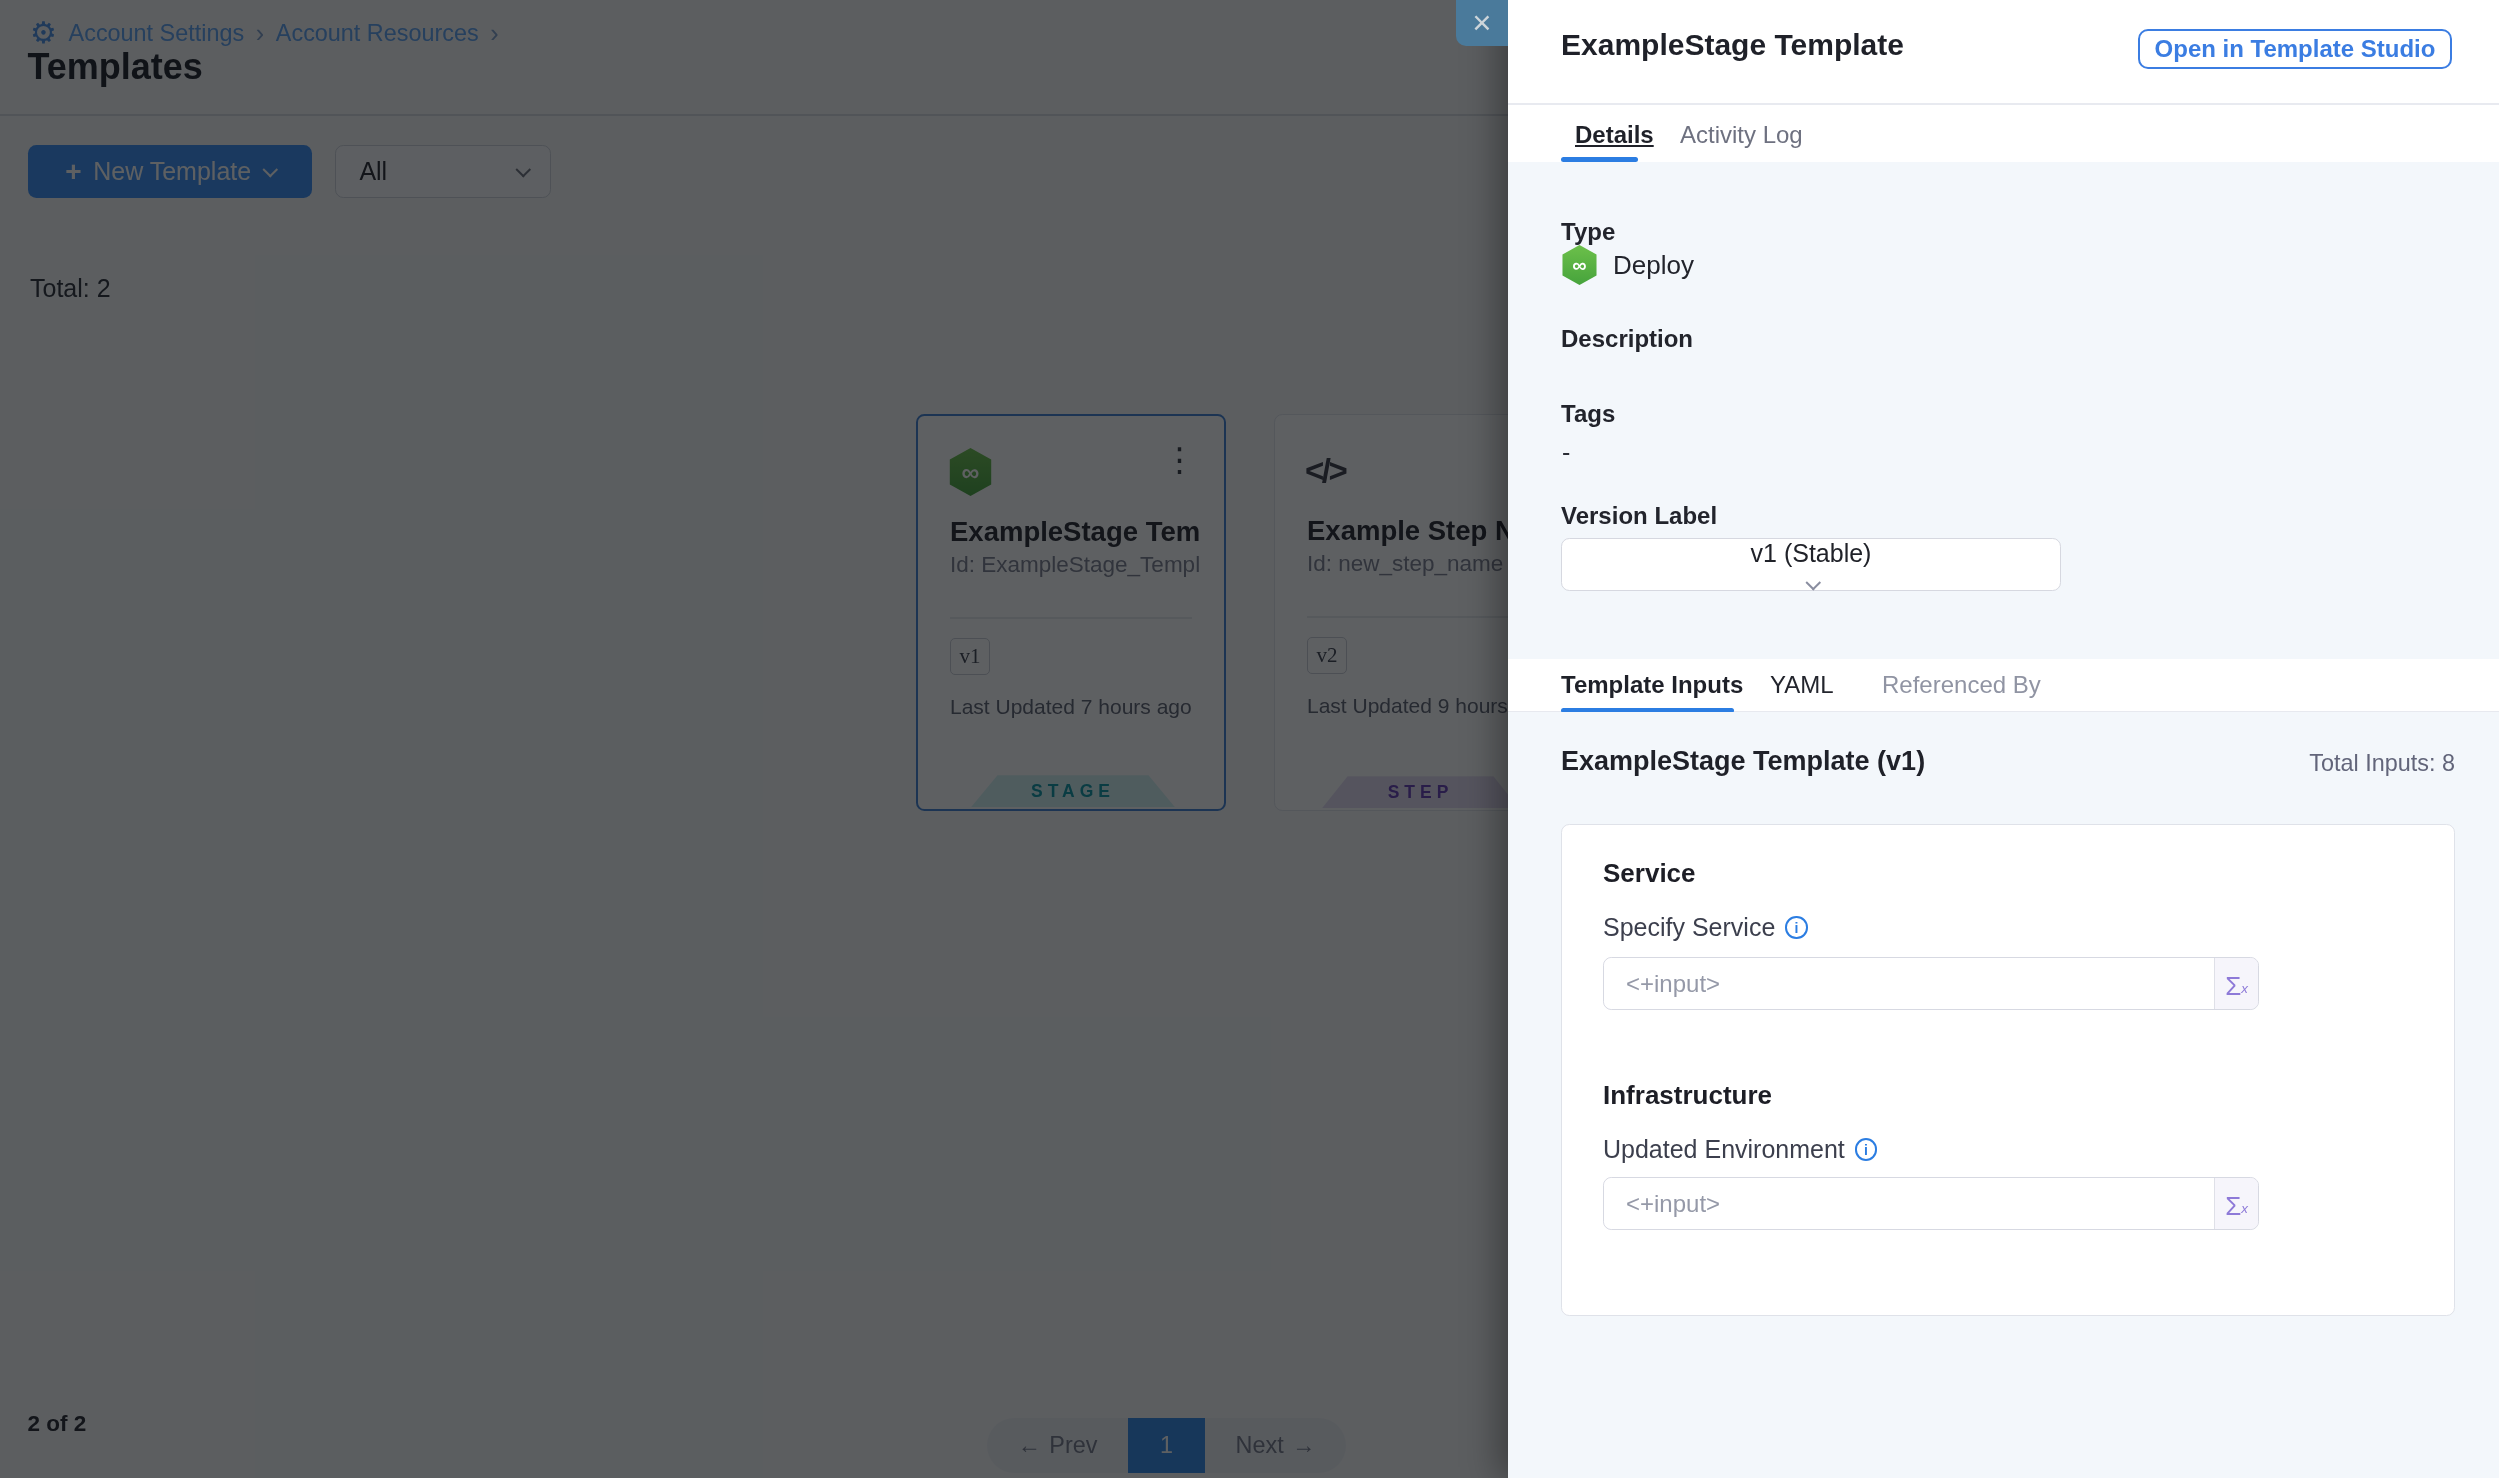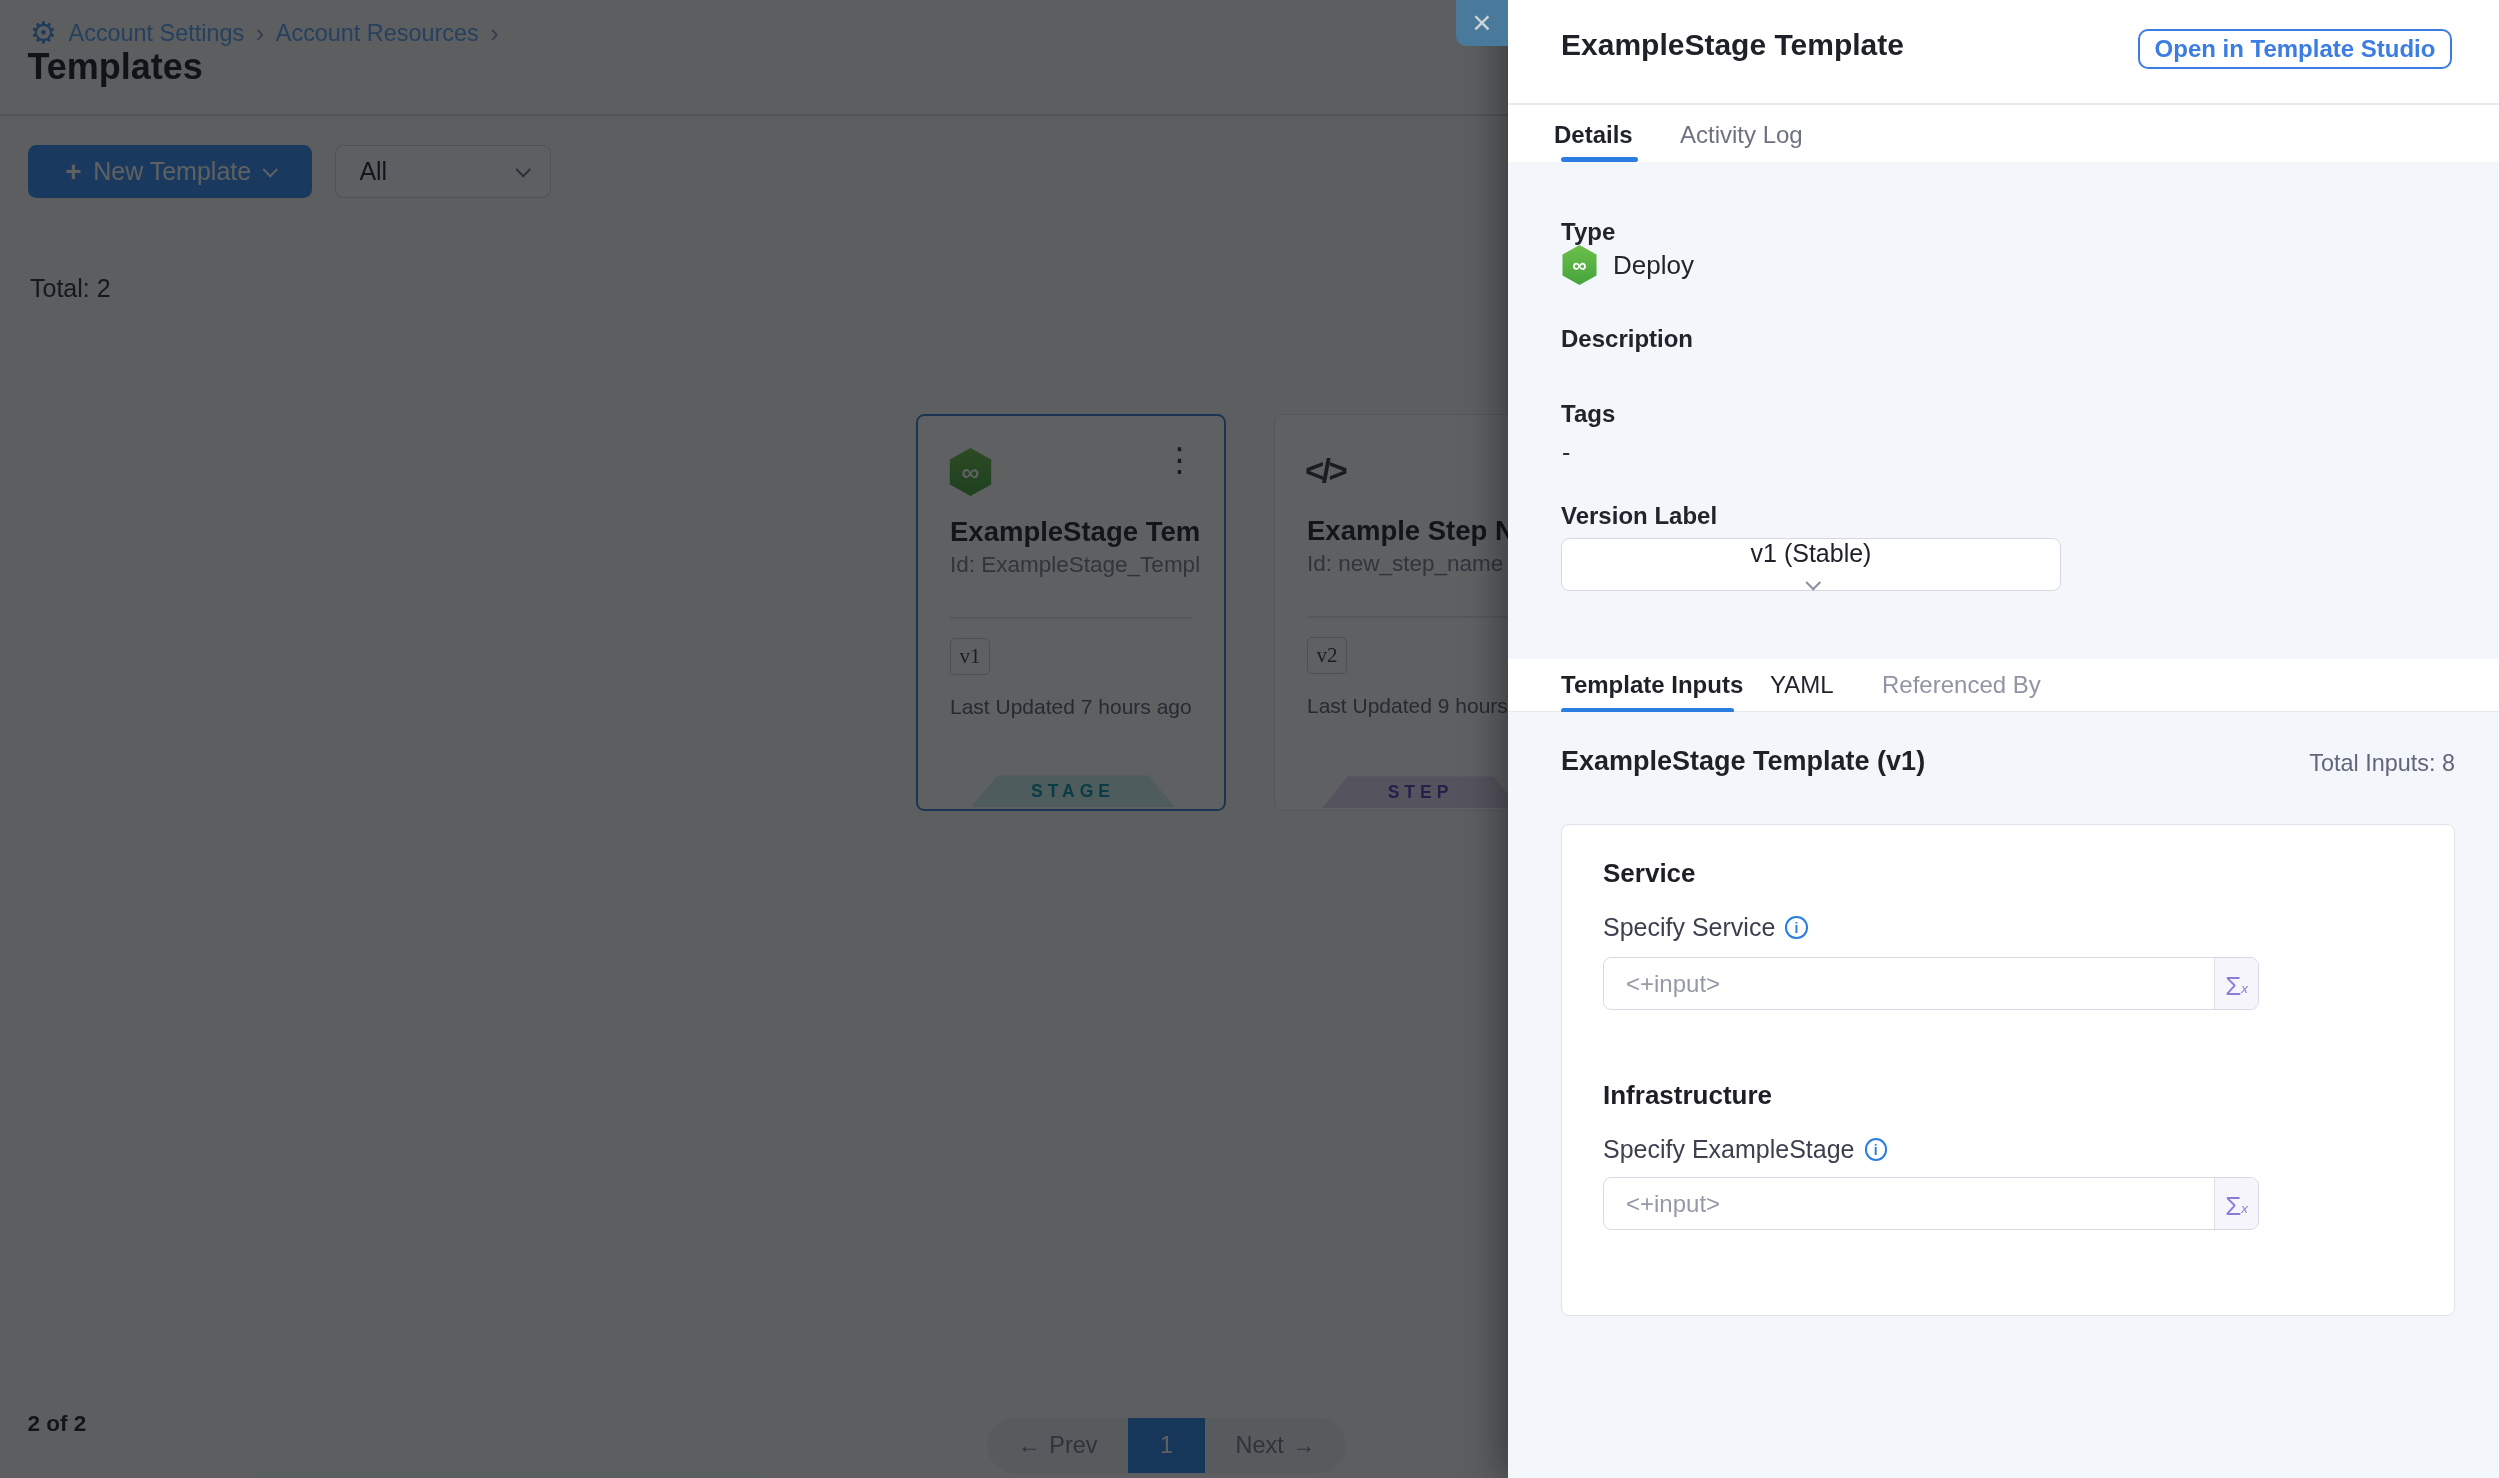--- a/index.html
+++ b/index.html
@@ -179,21 +179,21 @@
 
   <aside class="panel">
     <button class="close-btn">
       <span>×</span>
     </button>
 
     <div class="panel-title">ExampleStage Template</div>
     <button class="open-btn">Open in Template Studio</button>
     <div class="panel-div"></div>
 
-    <div class="tab active" style="left:46px;">Details</div>
+    <div class="tab active" style="left:67px;text-decoration:underline;">Details</div>
     <div class="tab idle" style="left:172px;">Activity Log</div>
     <div class="tab-underline"></div>
 
     <div class="details-area">
       <div class="fld-label" style="top:44px;margin-top:12px;">Type</div>
       <div class="type-row" style="top:83px;">
         <div class="hex">
           <span>∞</span>
         </div>
         <span class="type-val">Deploy</span>
@@ -229,21 +229,21 @@
         <div class="input-wrap" style="top:132px;">
           <input type="text" placeholder="&lt;+input&gt;" style="">
           <button class="sigma-btn">
             <span class="sg">Σ</span>
               <span class="sx">x</span>
           </button>
         </div>
 
         <div class="sec-title" style="top:255px;">Infrastructure</div>
         <div class="spec-label" style="top:310px;">
-          <span>Specify ExampleStage</span>
+          <span>Updated Environment</span>
           <span class="info-ico">i</span>
         </div>
         <div class="input-wrap" style="top:352px;">
           <input type="text" placeholder="&lt;+input&gt;" style="">
           <button class="sigma-btn">
             <span class="sg">Σ</span>
               <span class="sx">x</span>
           </button>
         </div>
       </div>

